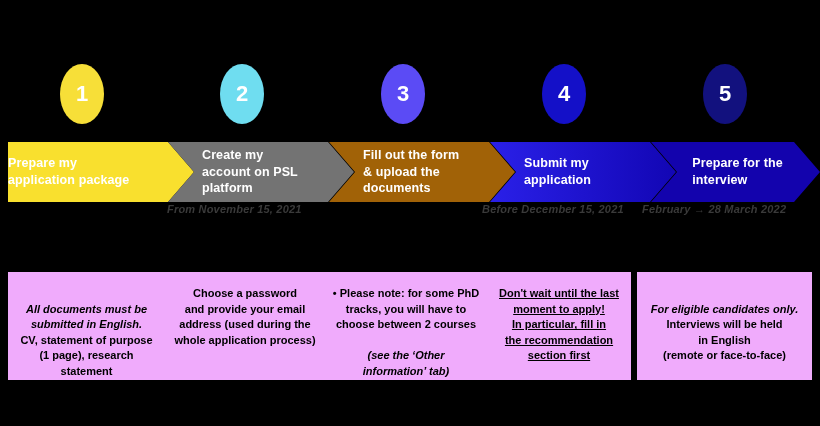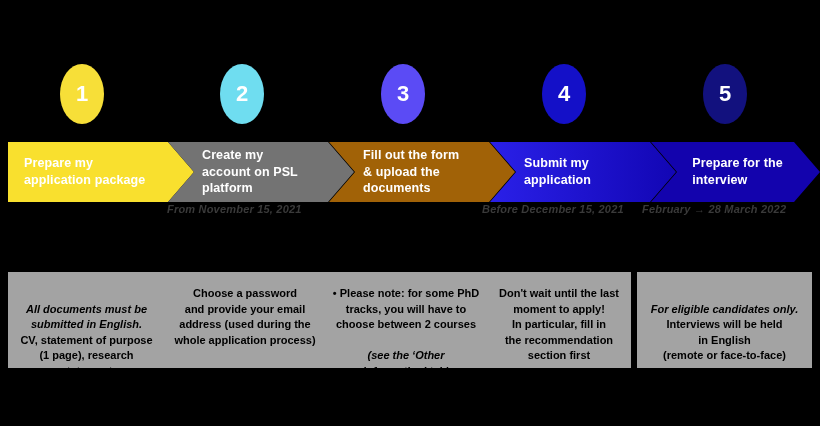--- a/index.html
+++ b/index.html
@@ -76,21 +76,21 @@
     font-size: 12.5px;
     font-weight: bold;
     line-height: 1.33;
     padding-left: 34px;
     padding-right: 30px;
     white-space: pre-line;
     letter-spacing: 0.1px;
   }
 
   .arrow.first .arrow-label {
-    padding-left: 16px;
+    padding-left: 0;
   }
 
   
   .date-caption {
     position: absolute;
     top: 204px;
     color: #3a3a3a;
     font-size: 11px;
     font-weight: bold;
     font-style: italic;
@@ -104,22 +104,22 @@
     position: absolute;
     left: 0;
     top: 272px;
     width: 820px;
     height: 92px;
   }
 
   .note-box {
     position: absolute;
     top: 0;
-    height: 96px;
-    background: #a3a3a3;
+    height: 108px;
+    background: #f0abfc;
     overflow: hidden;
     padding: 14px 6px 8px 6px;
   }
 
   .note-text {
     color: #000000;
     font-size: 11px;
     font-weight: bold;
     line-height: 1.42;
     text-align: center;
@@ -203,21 +203,21 @@
     <div class="note-box" style="left:325px; width:162px;">
       <div class="note-text">• Please note: for some PhD
 tracks, you will have to
 choose between 2 courses</div>
       <div class="note-text">
         <span class="em">(see the ‘Other
 information’ tab)</span>
       </div>
     </div>
 
-    <div class="note-box" style="left:487px; width:144px;">
+    <div class="note-box" style="left:487px; width:144px;text-decoration:underline;">
       <div class="note-text">Don't wait until the last
 moment to apply!
 In particular, fill in
 the recommendation
 section first</div>
     </div>
 
     <div class="note-box" style="left:637px; width:175px;">
       <div class="note-text">
         <span class="lead">For eligible candidates only.</span>

